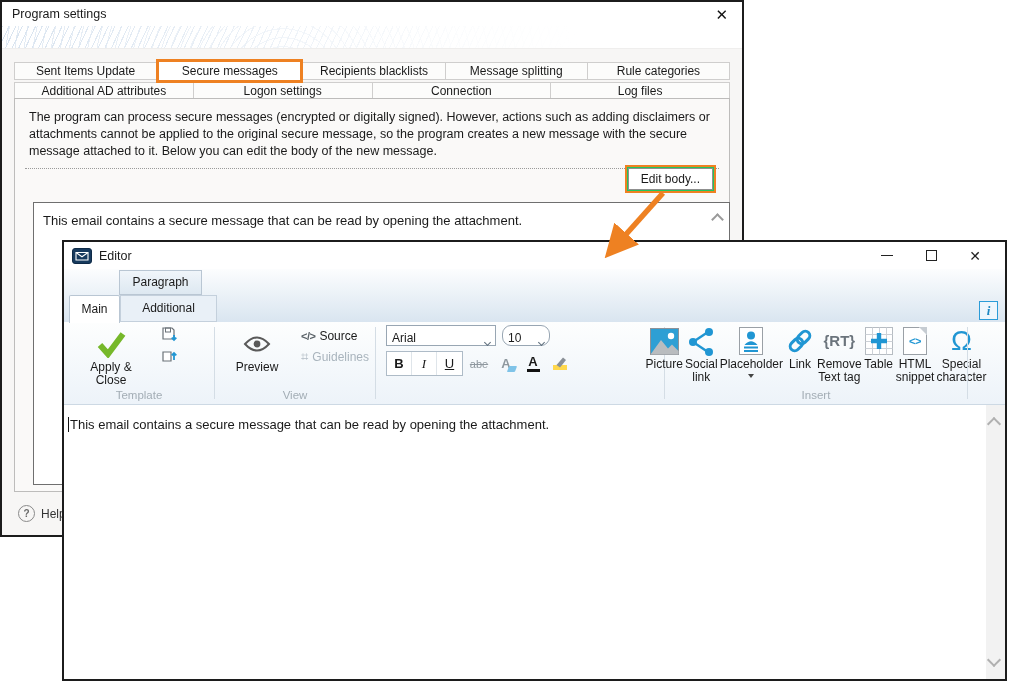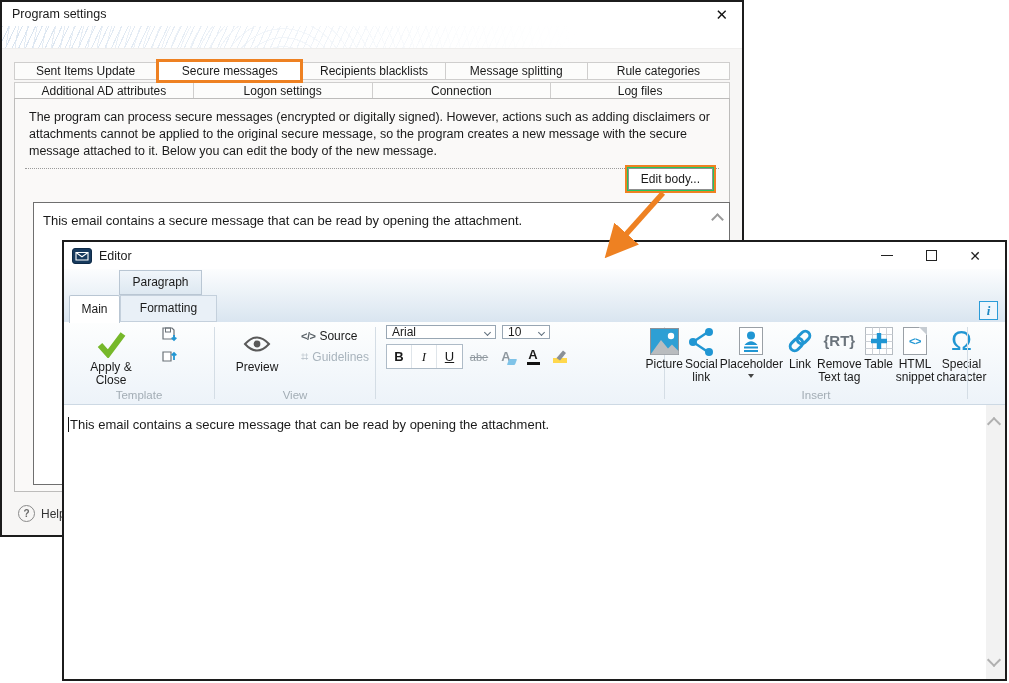--- a/index.html
+++ b/index.html
@@ -101,26 +101,26 @@
   .view-preview { margin-left:14px; }
   .view-col { display:flex; flex-direction:column; gap:6px; margin-left:16px; margin-top:4px; font-size:12px; }
   .view-row { display:flex; align-items:center; gap:4px; white-space:nowrap; }
   .gly-source { color:#5a6268; font-size:11px; font-weight:bold; letter-spacing:-0.5px; }
   .view-row.disabled { color:#a9b4bd; }
   .gly-grid { color:#b3bdc6; font-size:13px; }
 
   
   .g-font { width:288px; padding-left:10px; padding-right:6px; }
   .font-rows { display:flex; flex-direction:column; gap:5px; }
-  .combo { display:flex; align-items:center; background:#fff; border:1px solid #98a6b3; height:14px;
+  .combo { display:flex; align-items:flex-end; background:#fff; border:1px solid #98a6b3; height:21px;
     font-size:12px; padding:0 5px; }
   .combo .cval { flex:1; }
   .font-row1 { display:flex; gap:6px; }
   .combo-name { width:110px; }
-  .combo-size { width:48px; }
+  .combo-size { width:48px;border-radius:9px; }
   .font-row2 { display:flex; align-items:center; gap:5px; }
   .biu { display:flex; border:1px solid #aebbc7; background:#fff; }
   .biu > span { width:25px; height:23px; display:flex; align-items:center; justify-content:center;
     font-size:13px; border-right:1px solid #dfe5ea; }
   .biu > span:last-child { border-right:none; }
   .b-bold { font-weight:bold; }
   .b-italic { font-style:italic; font-family:"Liberation Serif", serif; }
   .b-underline { text-decoration:underline; }
   .b-strike { text-decoration:line-through; color:#8f989f; font-size:11px; }
   .iconbtn { position:relative; width:22px; height:23px; display:flex; align-items:center; justify-content:center; }
@@ -225,21 +225,21 @@
           </span>
         <span class="ed-ctl">
             <span class="ctl-close-x">✕</span>
           </span>
       </span>
     </div>
 
     <div class="ed-tabstrip">
       <div class="ed-tab-paragraph">Paragraph</div>
       <div class="ed-tab-main">Main</div>
-      <div class="ed-tab-formatting">Formatting</div>
+      <div class="ed-tab-formatting">Additional</div>
       <div class="ed-info">i</div>
     </div>
 
     <div class="ed-ribbon">
 
       <div class="rb-group g-template">
         <div class="rb-content">
           <div class="bigbtn" style="width:66px; margin-left:14px;">
             <span class="bicon">
               <svg width="30" height="28" viewBox="0 0 30 28">

